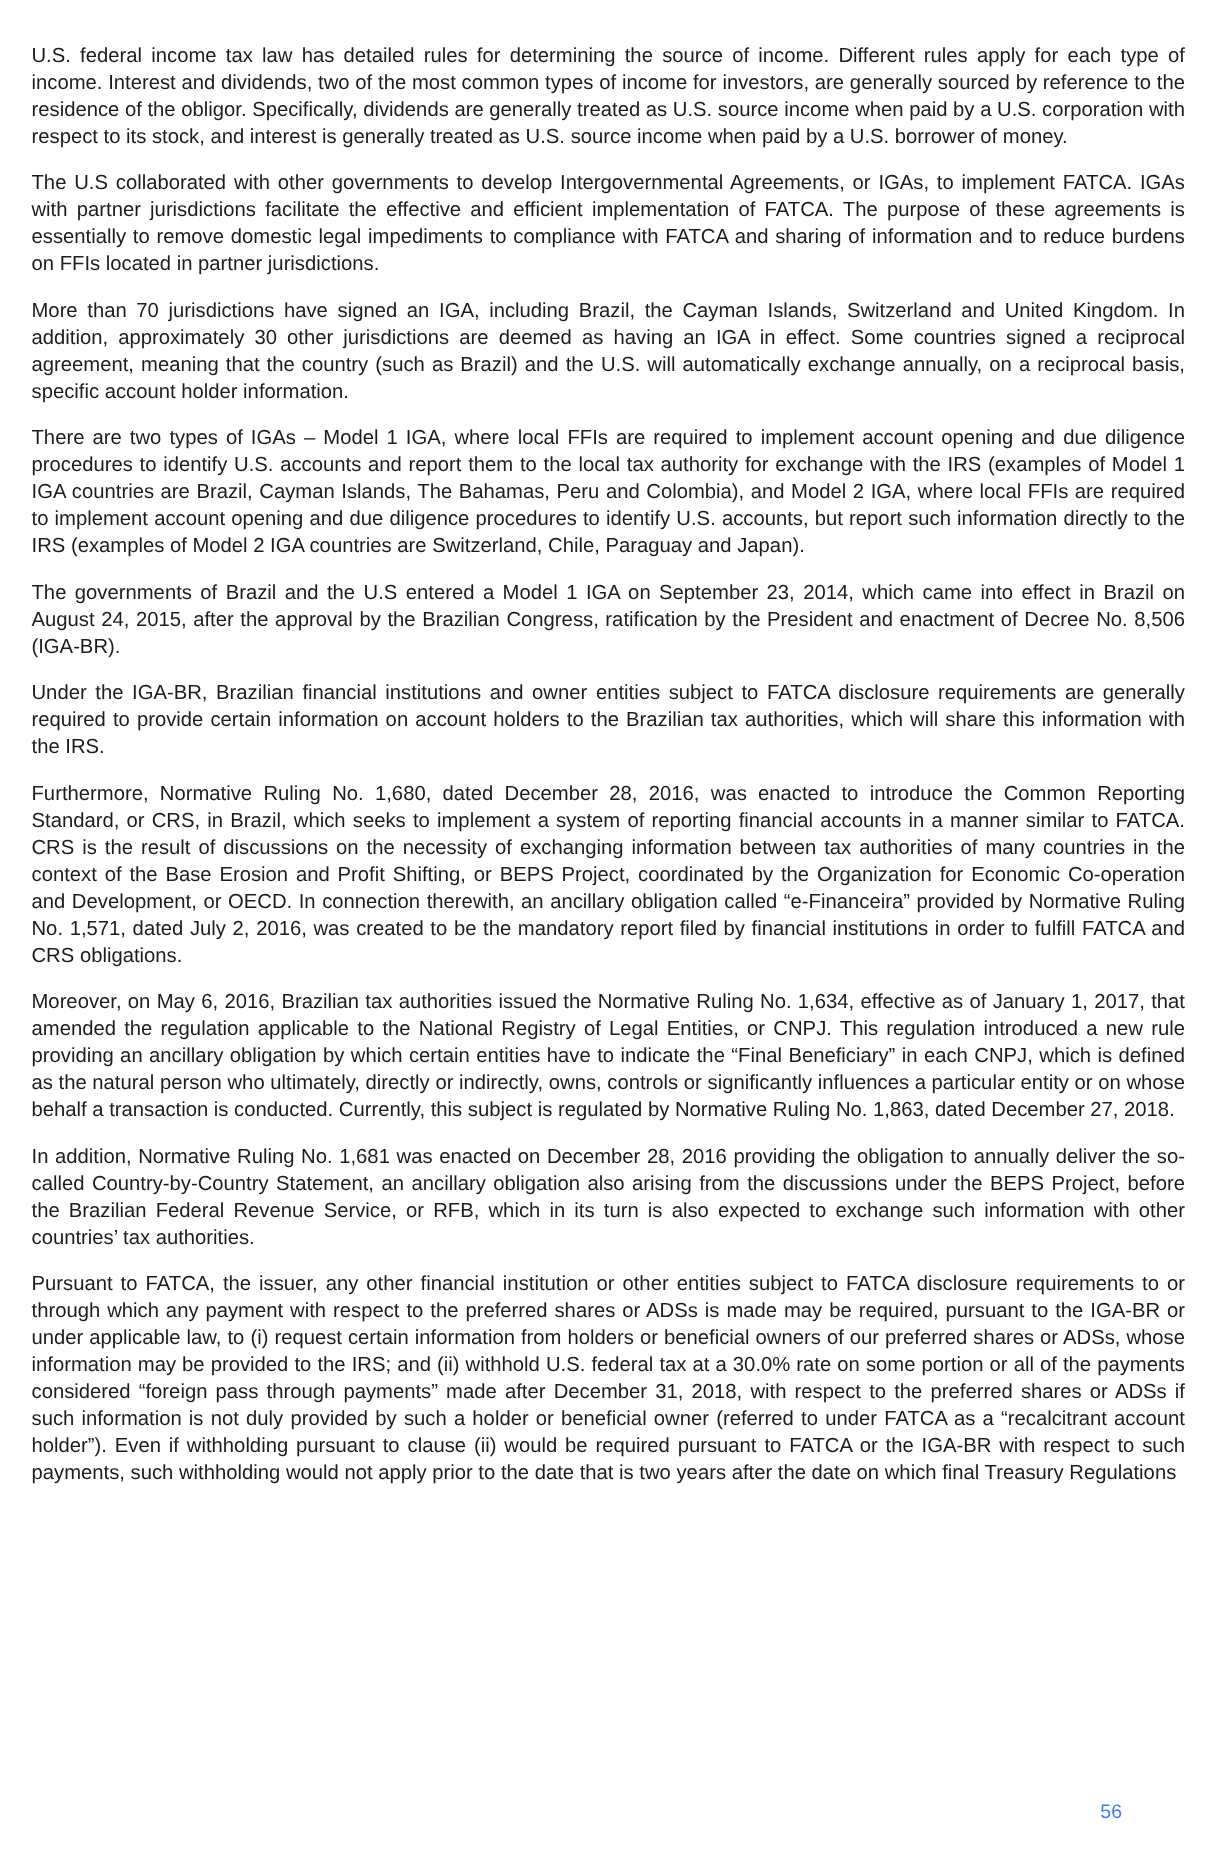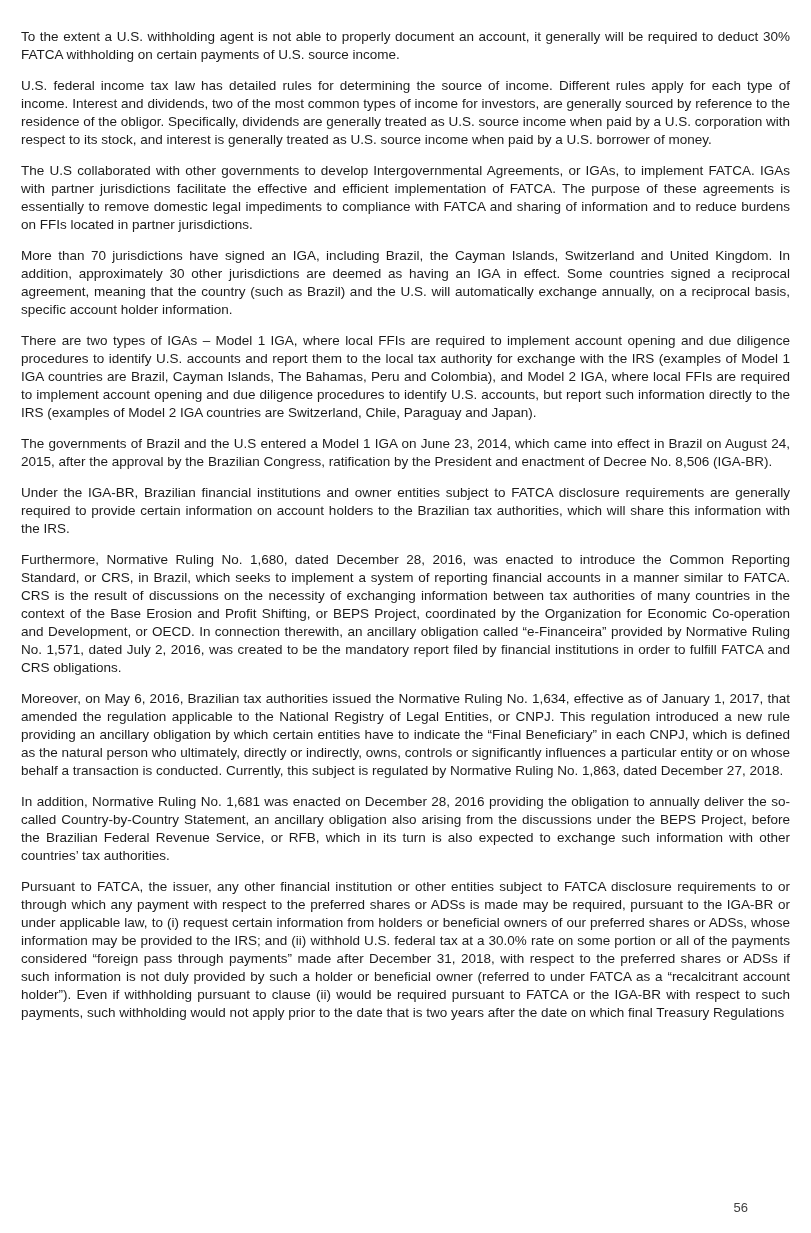--- a/index.html
+++ b/index.html
@@ -27,33 +27,32 @@
     text-align: justify;
     margin: 0 0 13px 0;
   }
   .page-number {
     position: absolute;
     top: 1200px;
     left: 0;
     width: 748px;
     text-align: right;
     font-size: 13px;
-    color: #404040;
+    color: #3b82f6;
   }
 </style>
 </head>
 <body>
 
 <div class="page">
-  <p class="para">To the extent a U.S. withholding agent is not able to properly document an account, it generally will be required to deduct 30% FATCA withholding on certain payments of U.S. source income.</p>
   <p class="para">U.S. federal income tax law has detailed rules for determining the source of income. Different rules apply for each type of income. Interest and dividends, two of the most common types of income for investors, are generally sourced by reference to the residence of the obligor. Specifically, dividends are generally treated as U.S. source income when paid by a U.S. corporation with respect to its stock, and interest is generally treated as U.S. source income when paid by a U.S. borrower of money.</p>
   <p class="para">The U.S collaborated with other governments to develop Intergovernmental Agreements, or IGAs, to implement FATCA. IGAs with partner jurisdictions facilitate the effective and efficient implementation of FATCA. The purpose of these agreements is essentially to remove domestic legal impediments to compliance with FATCA and sharing of information and to reduce burdens on FFIs located in partner jurisdictions.</p>
   <p class="para">More than 70 jurisdictions have signed an IGA, including Brazil, the Cayman Islands, Switzerland and United Kingdom. In addition, approximately 30 other jurisdictions are deemed as having an IGA in effect. Some countries signed a reciprocal agreement, meaning that the country (such as Brazil) and the U.S. will automatically exchange annually, on a reciprocal basis, specific account holder information.</p>
   <p class="para">There are two types of IGAs – Model 1 IGA, where local FFIs are required to implement account opening and due diligence procedures to identify U.S. accounts and report them to the local tax authority for exchange with the IRS (examples of Model 1 IGA countries are Brazil, Cayman Islands, The Bahamas, Peru and Colombia), and Model 2 IGA, where local FFIs are required to implement account opening and due diligence procedures to identify U.S. accounts, but report such information directly to the IRS (examples of Model 2 IGA countries are Switzerland, Chile, Paraguay and Japan).</p>
-  <p class="para">The governments of Brazil and the U.S entered a Model 1 IGA on June 23, 2014, which came into effect in Brazil on August 24, 2015, after the approval by the Brazilian Congress, ratification by the President and enactment of Decree No. 8,506 (IGA-BR).</p>
+  <p class="para">The governments of Brazil and the U.S entered a Model 1 IGA on September 23, 2014, which came into effect in Brazil on August 24, 2015, after the approval by the Brazilian Congress, ratification by the President and enactment of Decree No. 8,506 (IGA-BR).</p>
   <p class="para">Under the IGA-BR, Brazilian financial institutions and owner entities subject to FATCA disclosure requirements are generally required to provide certain information on account holders to the Brazilian tax authorities, which will share this information with the IRS.</p>
   <p class="para">Furthermore, Normative Ruling No. 1,680, dated December 28, 2016, was enacted to introduce the Common Reporting Standard, or CRS, in Brazil, which seeks to implement a system of reporting financial accounts in a manner similar to FATCA. CRS is the result of discussions on the necessity of exchanging information between tax authorities of many countries in the context of the Base Erosion and Profit Shifting, or BEPS Project, coordinated by the Organization for Economic Co-operation and Development, or OECD. In connection therewith, an ancillary obligation called “e-Financeira” provided by Normative Ruling No. 1,571, dated July 2, 2016, was created to be the mandatory report filed by financial institutions in order to fulfill FATCA and CRS obligations.</p>
   <p class="para">Moreover, on May 6, 2016, Brazilian tax authorities issued the Normative Ruling No. 1,634, effective as of January 1, 2017, that amended the regulation applicable to the National Registry of Legal Entities, or CNPJ. This regulation introduced a new rule providing an ancillary obligation by which certain entities have to indicate the “Final Beneficiary” in each CNPJ, which is defined as the natural person who ultimately, directly or indirectly, owns, controls or significantly influences a particular entity or on whose behalf a transaction is conducted. Currently, this subject is regulated by Normative Ruling No. 1,863, dated December 27, 2018.</p>
   <p class="para">In addition, Normative Ruling No. 1,681 was enacted on December 28, 2016 providing the obligation to annually deliver the so-called Country-by-Country Statement, an ancillary obligation also arising from the discussions under the BEPS Project, before the Brazilian Federal Revenue Service, or RFB, which in its turn is also expected to exchange such information with other countries’ tax authorities.</p>
   <p class="para">Pursuant to FATCA, the issuer, any other financial institution or other entities subject to FATCA disclosure requirements to or through which any payment with respect to the preferred shares or ADSs is made may be required, pursuant to the IGA-BR or under applicable law, to (i) request certain information from holders or beneficial owners of our preferred shares or ADSs, whose information may be provided to the IRS; and (ii) withhold U.S. federal tax at a 30.0% rate on some portion or all of the payments considered “foreign pass through payments” made after December 31, 2018, with respect to the preferred shares or ADSs if such information is not duly provided by such a holder or beneficial owner (referred to under FATCA as a “recalcitrant account holder”). Even if withholding pursuant to clause (ii) would be required pursuant to FATCA or the IGA-BR with respect to such payments, such withholding would not apply prior to the date that is two years after the date on which final Treasury Regulations</p>
 </div>
 
 <div class="page-number">56</div>
 
 </body></html>

